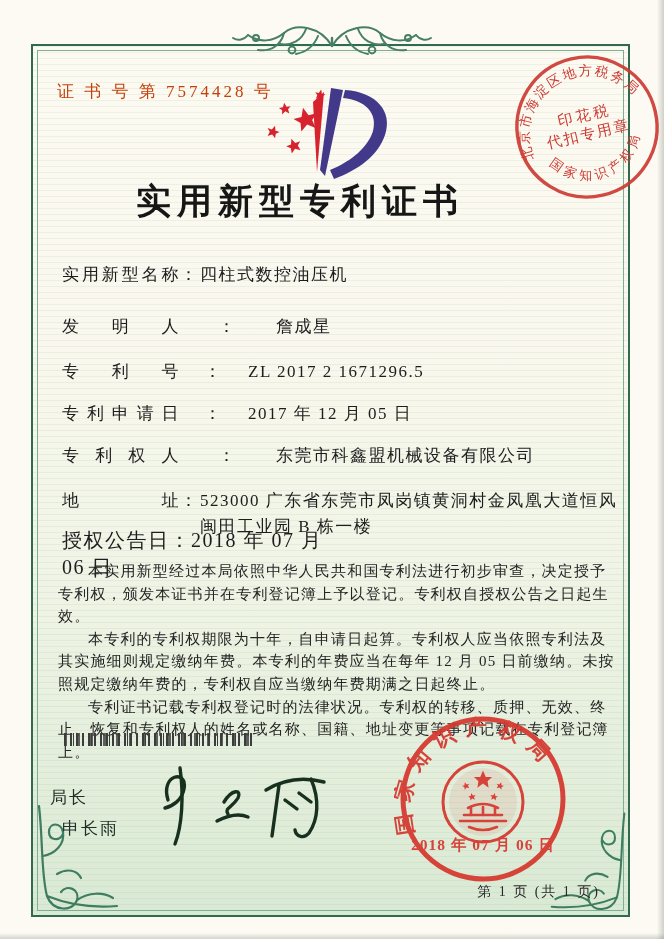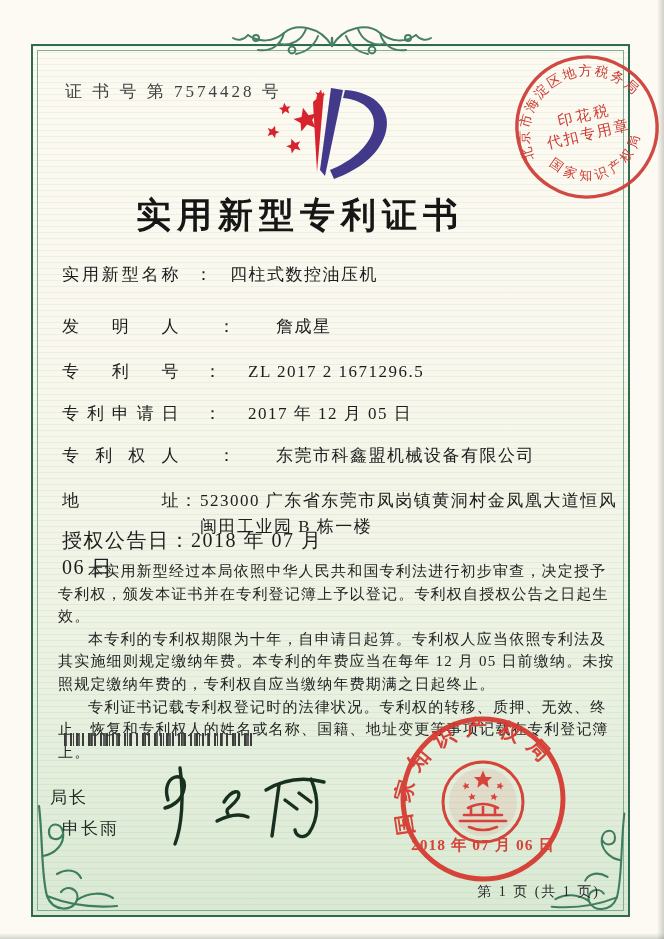--- a/index.html
+++ b/index.html
@@ -19,29 +19,29 @@
     position:absolute;left:31px;top:44px;right:34px;bottom:22px;
     background-image:
       repeating-linear-gradient(0deg,rgba(106,160,124,.10) 0 1px,transparent 1px 6px),
       linear-gradient(180deg,#fdfbf1 0%,#faf8ee 34%,#eef3e4 66%,#d9e9d3 100%);
   }
   .frame-outer{position:absolute;left:31px;top:44px;right:34px;bottom:22px;
     border:2px solid #2f6b4f;pointer-events:none;}
   .frame-inner{position:absolute;left:37px;top:50px;right:40px;bottom:28px;
     border:1px solid #7fae96;pointer-events:none;}
   .abs{position:absolute;}
-  .cert-no{left:57px;top:80px;font-size:17px;letter-spacing:3px;color:#404040;margin-left:8px;}
-  .title{left:0;right:64px;top:192px;text-align:center;font-size:35px;
+  .cert-no{left:57px;top:80px;font-size:17px;letter-spacing:3px;color:#c2410c;}
+  .title{left:0;right:64px;top:178px;text-align:center;font-size:35px;
     letter-spacing:6px;font-weight:600;color:#161616;}
   .fields{left:62px;right:44px;top:262px;font-size:17px;letter-spacing:1.5px;}
   .frow{display:flex;line-height:26px;}
   .flabel{display:inline-block;width:118px;text-align:justify;text-align-last:justify;flex:none;}
   .fcolon{flex:none;width:20px;}
   .fvalue{flex:1;min-width:0;}
-  .mb1{margin-bottom:26px;gap:15px;} .mb2{margin-bottom:19px;gap:38px;} .mb3{margin-bottom:16px;gap:24px;}
+  .mb1{margin-bottom:26px;} .mb2{margin-bottom:19px;gap:38px;} .mb3{margin-bottom:16px;gap:24px;}
   .grant-row{left:62px;right:44px;top:527px;font-size:20px;letter-spacing:1.5px;display:flex;}
   .grant-left{width:272px;flex:none;}
   .paras{left:58px;right:42px;top:560px;font-size:15px;line-height:22.6px;
     letter-spacing:1.2px;color:#242424;}
   .paras p{margin:0;text-indent:2em;}
   .barcode{left:64px;top:733px;width:188px;height:13px;
     background-image:
       repeating-linear-gradient(90deg,#3c3c3c 0 2px,transparent 2px 6px),
       repeating-linear-gradient(90deg,#3c3c3c 0 1px,transparent 1px 9px),
       repeating-linear-gradient(90deg,rgba(60,60,60,.8) 0 3px,transparent 3px 13px);}

